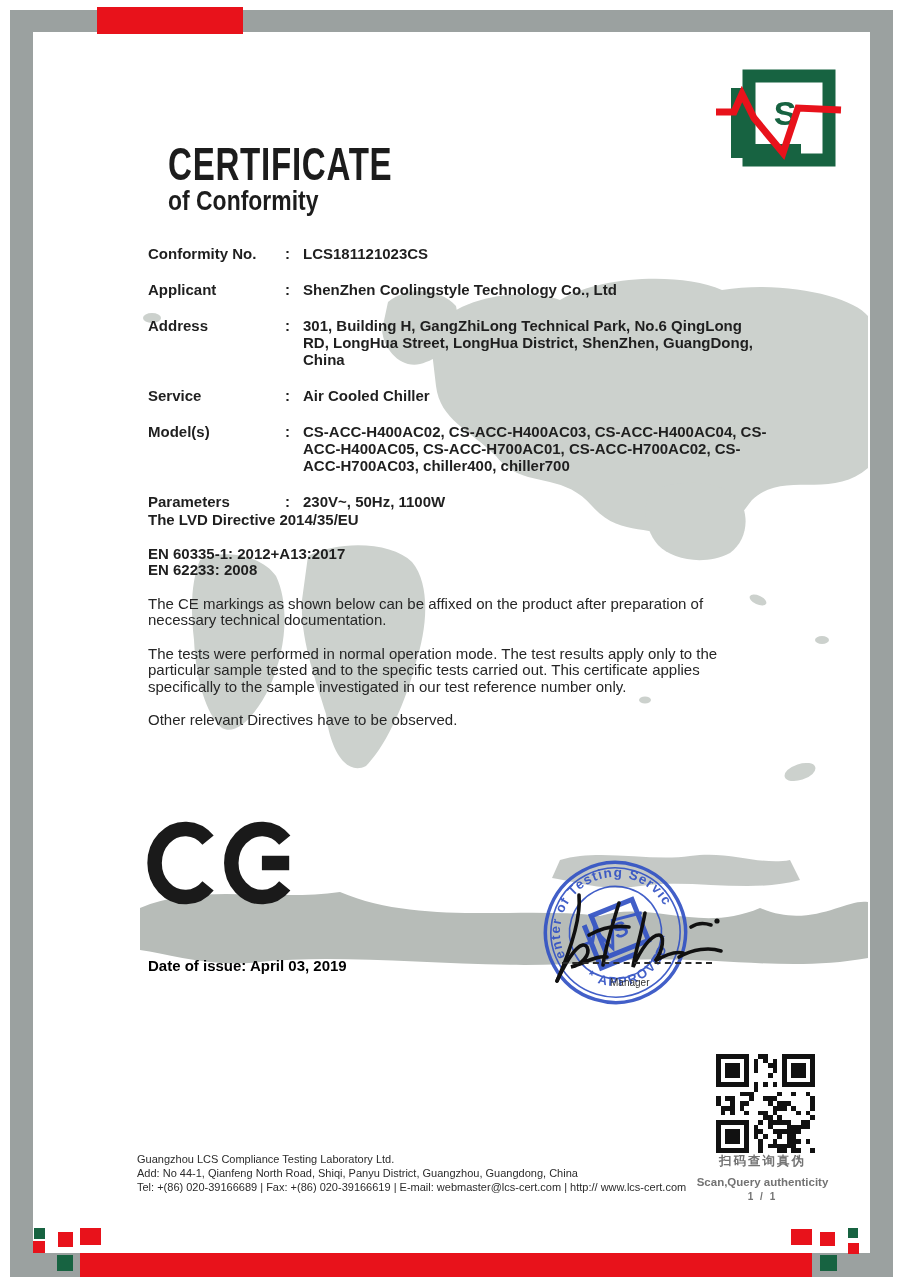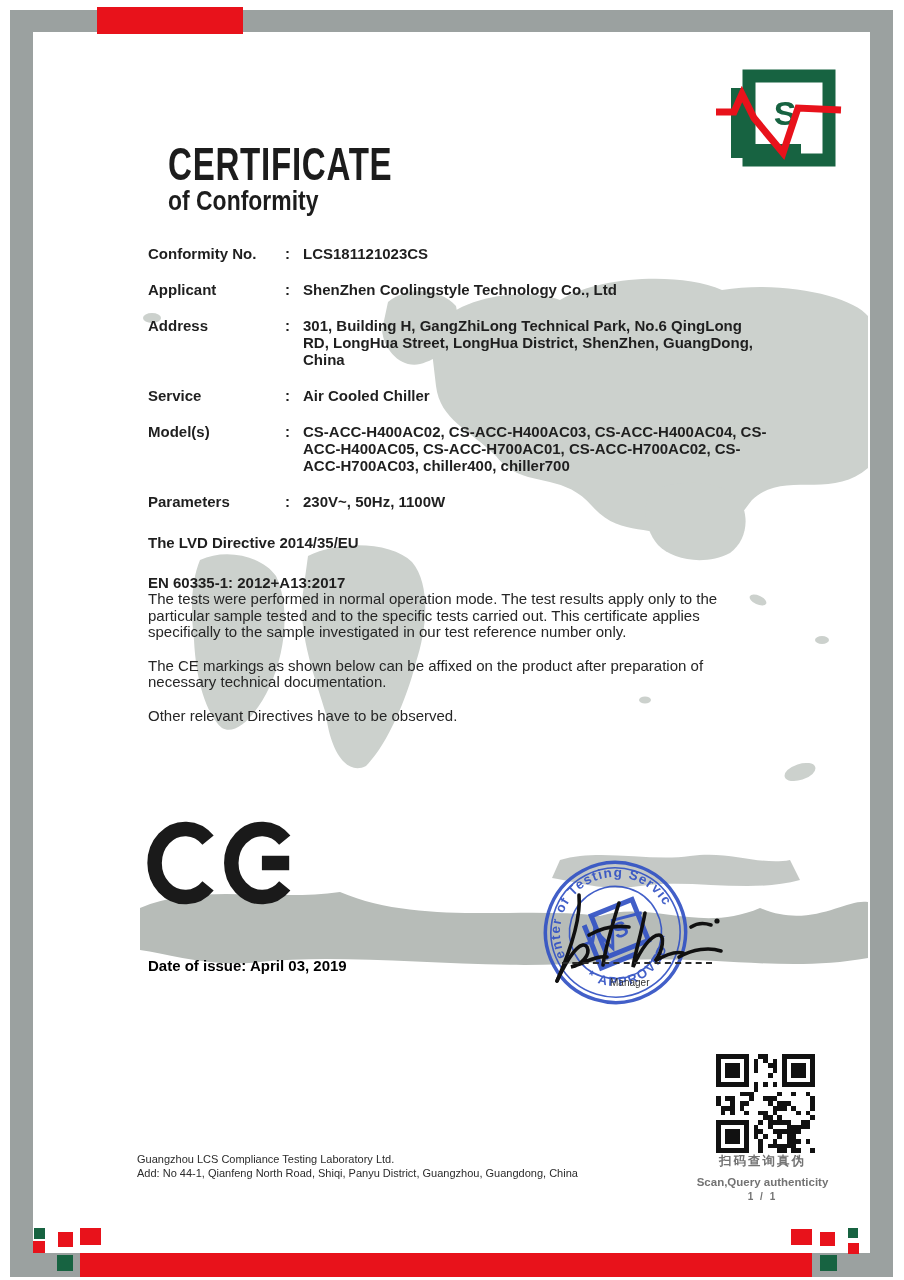--- a/index.html
+++ b/index.html
@@ -22,21 +22,21 @@
   .title-main{position:absolute;left:168px;top:141px;font-size:46px;font-weight:bold;color:#1c1c1c;
               line-height:1;margin:0;transform:scale(0.72,1);transform-origin:left top;letter-spacing:1px;}
   .title-sub{position:absolute;left:168px;top:188px;font-size:27px;font-weight:bold;color:#1c1c1c;
              line-height:1;margin:0;transform:scale(0.85,1);transform-origin:left top;}
   .fields{position:absolute;left:148px;top:245px;width:625px;}
   .field-row{display:grid;grid-template-columns:137px 18px 468px;font-size:15px;font-weight:bold;
              line-height:17px;color:#1f1f1f;margin-bottom:19px;}
   .field-row.pad-top{margin-top:8px;}
   .body-text{position:absolute;left:148px;top:512px;width:584px;font-size:15px;line-height:16.5px;color:#262626;}
   .body-text p{margin:0 0 17px 0;}
-  .body-text p.bold{font-weight:bold;color:#1f1f1f;margin-bottom:17px;margin-top:23px;}
+  .body-text p.bold{font-weight:bold;color:#1f1f1f;margin-bottom:17px;}
   .body-text p.tight{margin-bottom:0;}
   .ce-mark{position:absolute;left:146px;top:812px;}
   .date-issue{position:absolute;left:148px;top:957px;font-size:15px;font-weight:bold;color:#000000;}
   .stamp{position:absolute;left:533px;top:850px;opacity:0.92;}
   .signature{position:absolute;left:545px;top:885px;}
   .sig-line{position:absolute;left:562px;top:962px;width:150px;border-bottom:2px dashed #2a2a2a;}
   .manager{position:absolute;left:610px;top:977px;font-size:10px;color:#333;}
   .qr-wrap{position:absolute;left:716px;top:1054px;width:99px;height:99px;background:#fff;}
   .footer-left{position:absolute;left:137px;top:1152px;font-size:11px;line-height:14px;color:#2b2b2b;}
   .footer-right{position:absolute;left:675px;top:1153px;width:175px;text-align:center;color:#737373;}
@@ -127,22 +127,23 @@
     <div class="field-row pad-top">
       <span>Parameters</span>
       <span>:</span>
       <span>230V~, 50Hz, 1100W</span>
     </div>
   </div>
 
   <div class="body-text">
     <p class="bold">The LVD Directive 2014/35/EU</p>
     <p class="bold tight">EN 60335-1: 2012+A13:2017</p>
+    <p class="bold" style="margin-bottom:17px;">EN 62233: 2008</p>
+    <p>The CE markings as shown below can be affixed on the product after preparation of necessary technical documentation.</p>
     <p>The tests were performed in normal operation mode. The test results apply only to the particular sample tested and to the specific tests carried out. This certificate applies specifically to the sample investigated in our test reference number only.</p>
-    <p>The CE markings as shown below can be affixed on the product after preparation of necessary technical documentation.</p>
     <p>Other relevant Directives have to be observed.</p>
   </div>
 
   <svg class="ce-mark" width="150" height="102" viewBox="0 0 176 100">
     <g fill="none" stroke="#1a1a1a" stroke-width="17">
       <path d="M 72.8 23.2 A 36 40 0 1 0 72.8 76.8"></path>
       <path d="M 162.8 23.2 A 36 40 0 1 0 162.8 76.8"></path>
       <path d="M 136 50 H 168"></path>
     </g>
   </svg>
@@ -304,20 +305,21 @@
         <rect x="16" y="2" width="3" height="3" fill="#111"></rect>
         <rect x="0" y="14" width="7" height="7" fill="#111"></rect>
         <rect x="1" y="15" width="5" height="5" fill="#fff"></rect>
         <rect x="2" y="16" width="3" height="3" fill="#111"></rect>
       </svg>
   </div>
 
   <div class="footer-left">
     <div>Guangzhou LCS Compliance Testing Laboratory Ltd.</div>
     <div>Add: No 44-1, Qianfeng North Road, Shiqi, Panyu District, Guangzhou, Guangdong, China</div>
+    <div>Tel: +(86) 020-39166689   |   Fax: +(86) 020-39166619   |   E-mail: webmaster@lcs-cert.com   |   http:// www.lcs-cert.com</div>
   </div>
   <div class="footer-right">
     <div class="cn">扫码查询真伪</div>
     <div class="en">Scan,Query authenticity</div>
     <div class="pg">1 / 1</div>
   </div>
 
 </div>
 
 </body></html>

